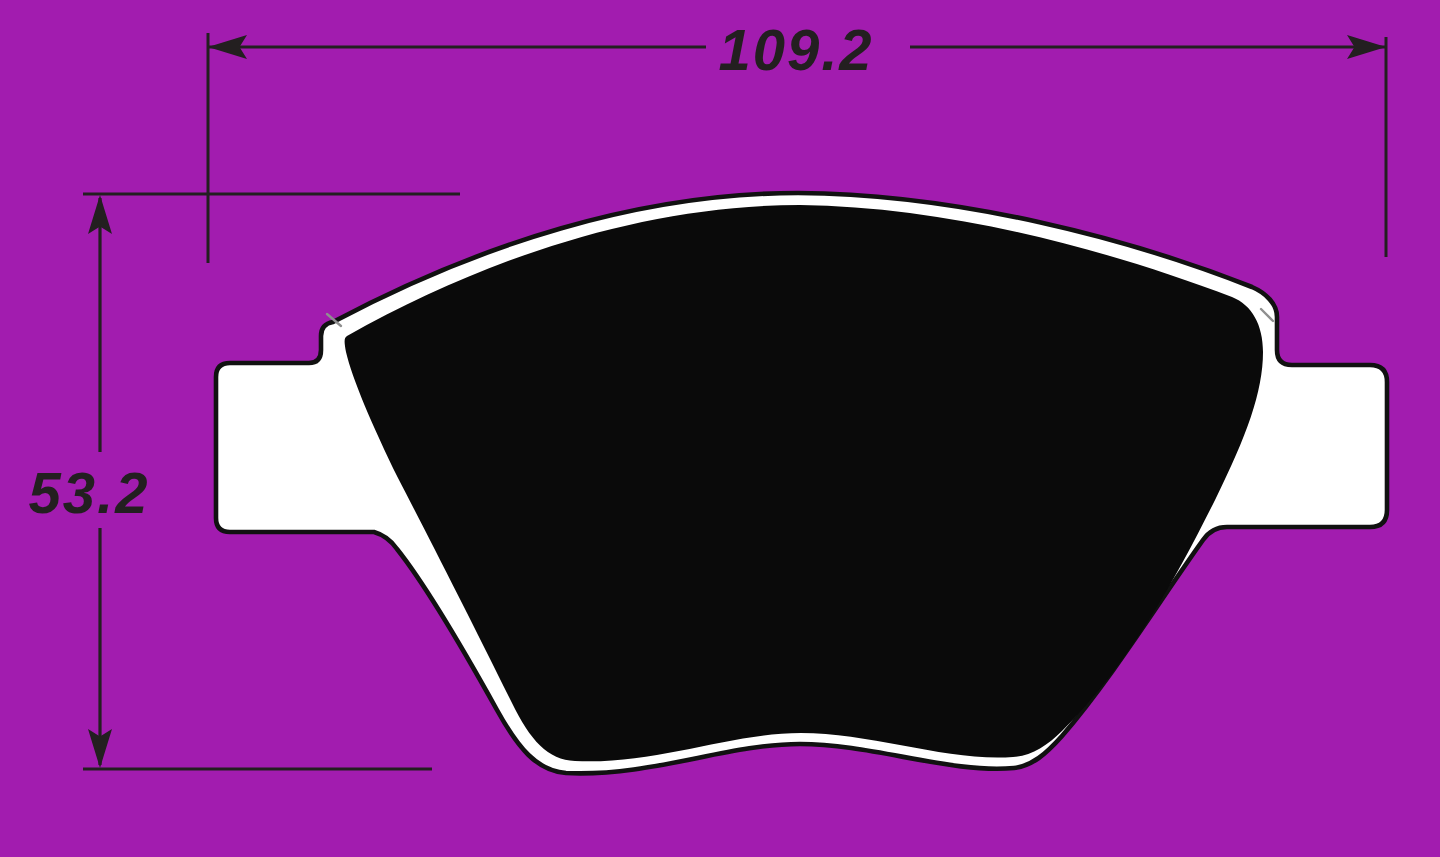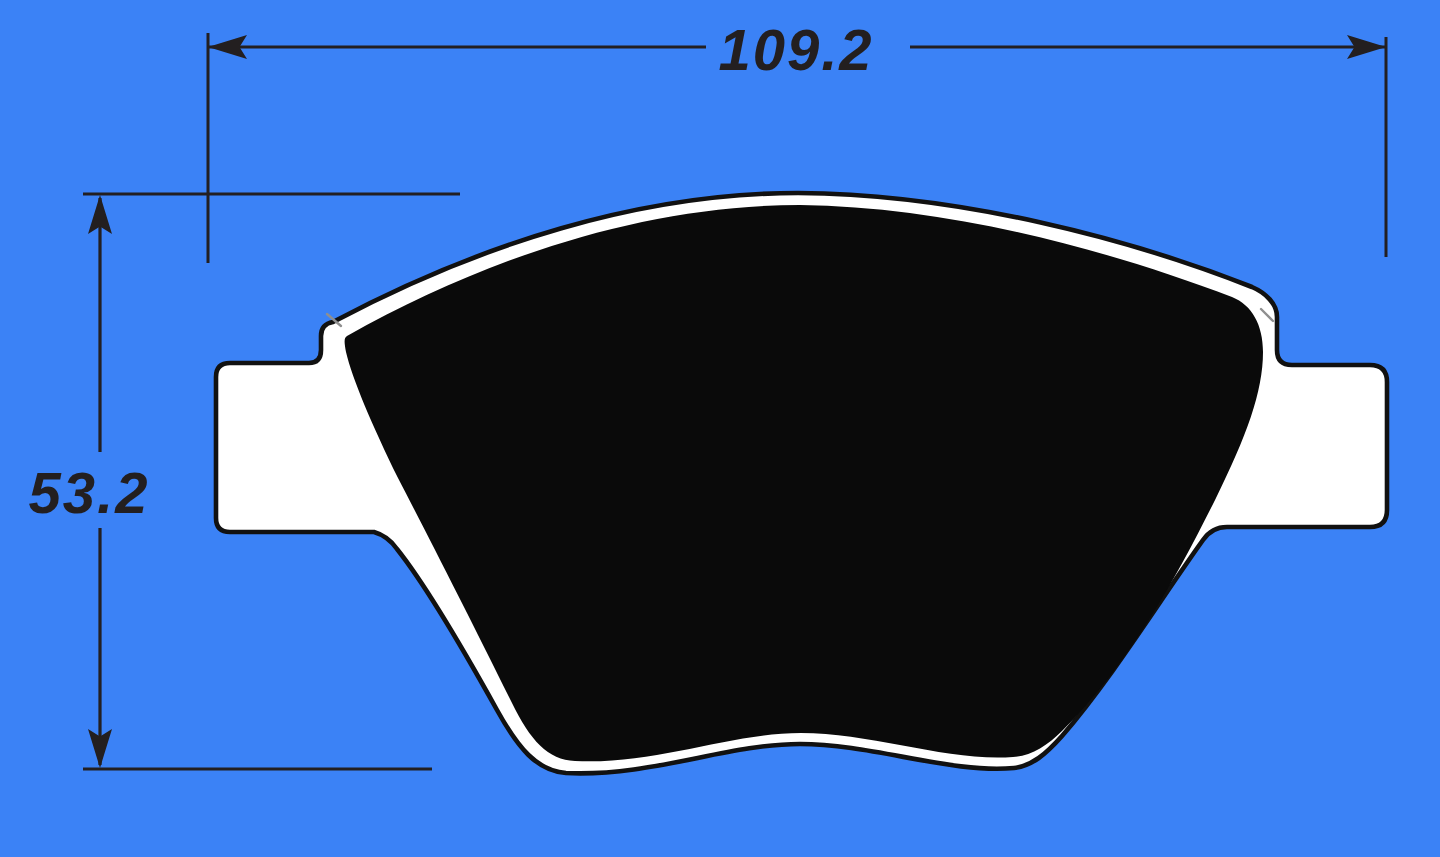--- a/index.html
+++ b/index.html
@@ -8,21 +8,21 @@
     width: 1440px;
     height: 857px;
     background: #ffffff;
     overflow: hidden;
     font-family: "Liberation Sans", sans-serif;
   }
   .stage {
     position: relative;
     width: 1440px;
     height: 857px;
-    background: #3b82f6;
+    background: #a21caf;
   }
   svg { display: block; }
   .dim-label {
     font-family: "Liberation Sans", "DejaVu Sans", sans-serif;
     font-weight: bold;
     font-style: italic;
     font-size: 58px;
     letter-spacing: 2px;
   }
   .dim-line   { fill: none; stroke-width: 3.2; }

